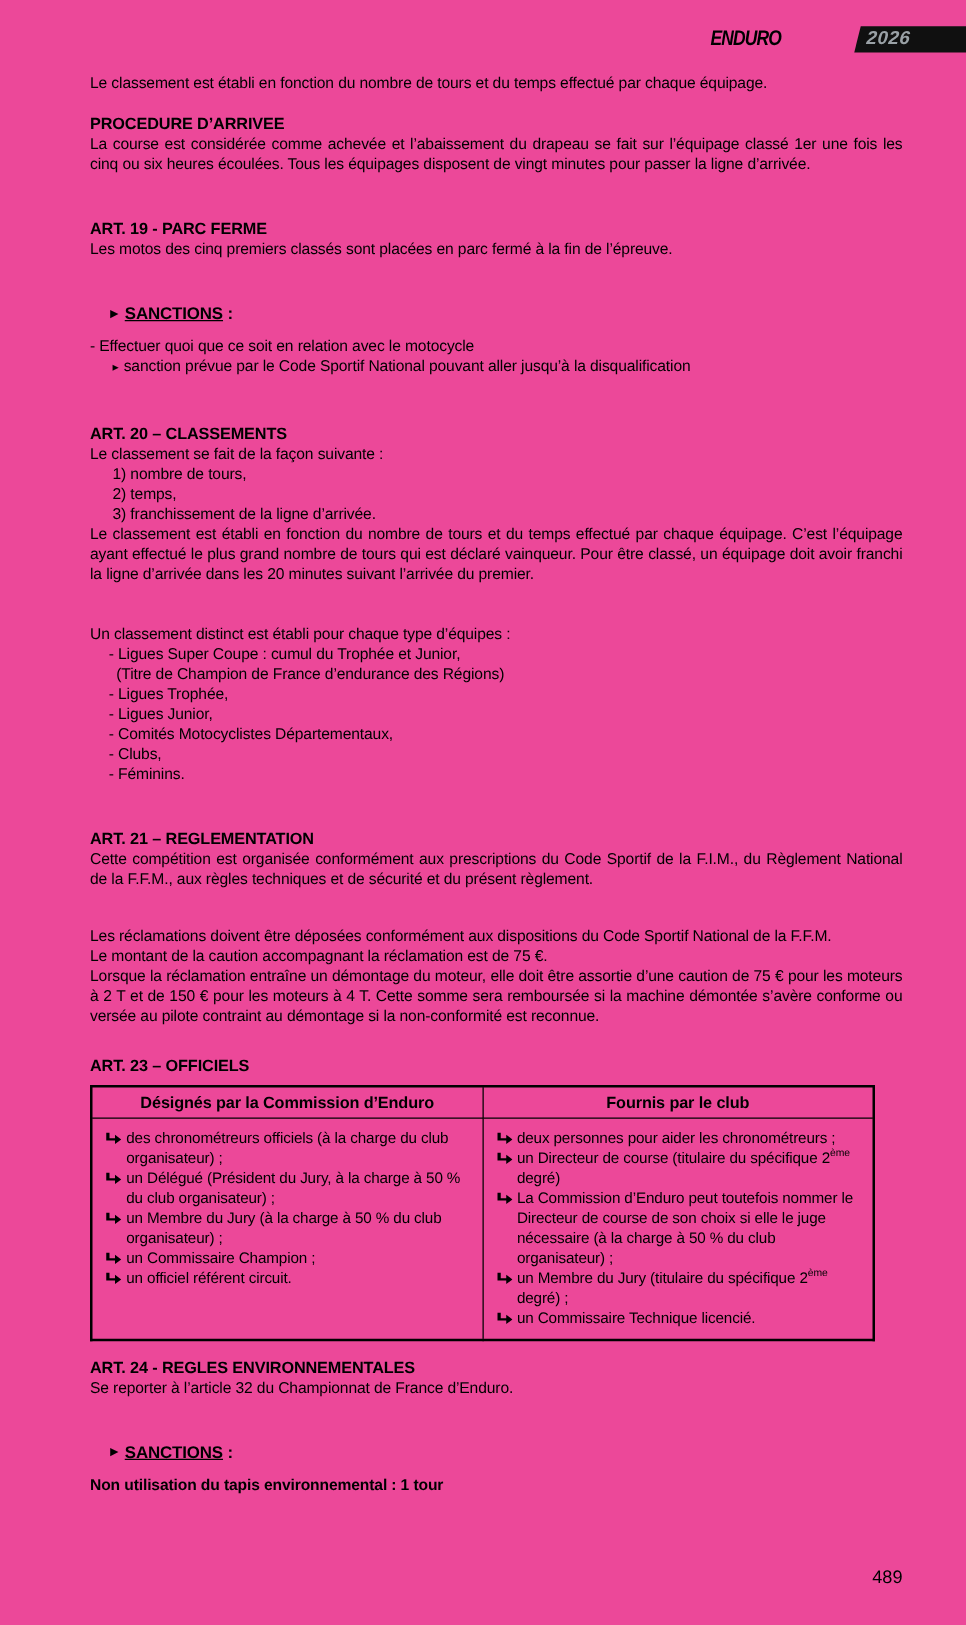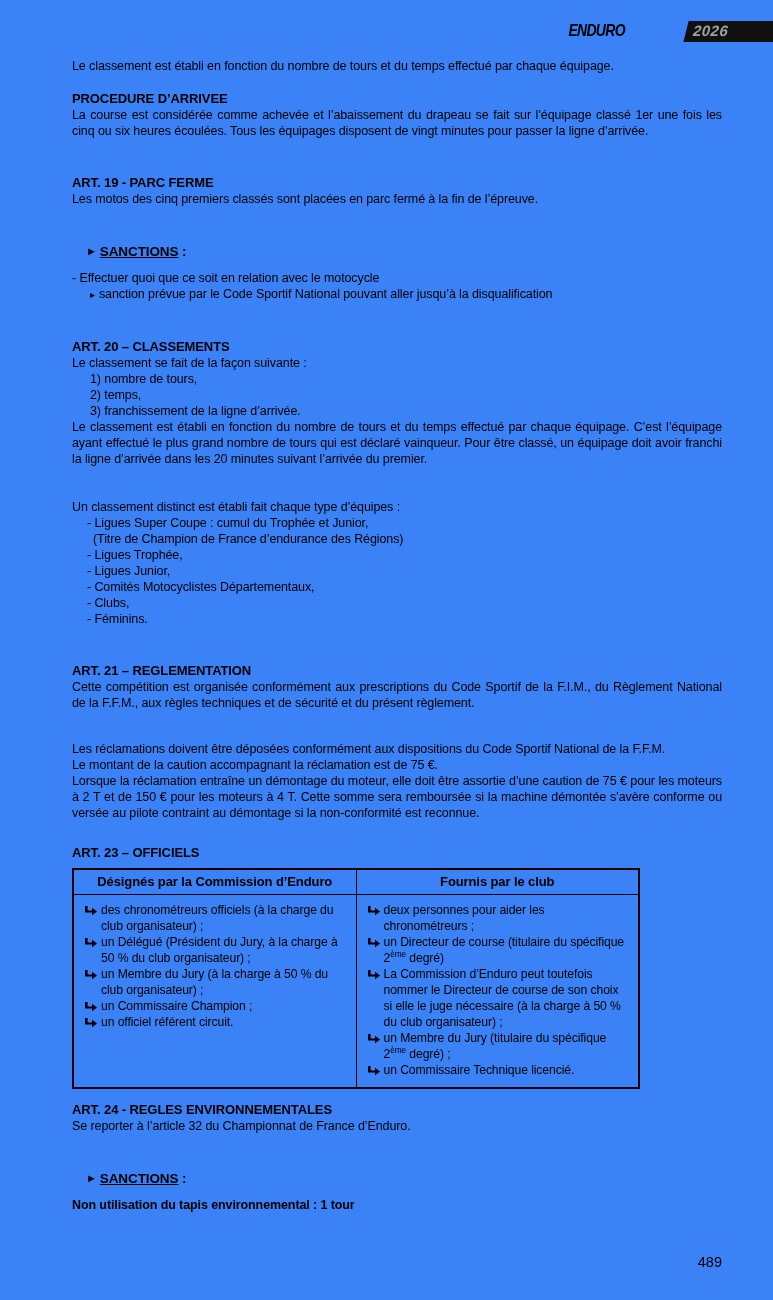--- a/index.html
+++ b/index.html
@@ -1,17 +1,17 @@
 <!DOCTYPE html>
 <html><head>
 <meta charset="utf-8">
 <style>
   html,body { margin:0; padding:0; background:#ffffff; }
   .page {
-    position:relative; width:773px; height:1300px; background:#3b82f6;
+    position:relative; width:773px; height:1300px; background:#ec4899;
     font-family:"Liberation Sans", sans-serif; font-size:12.5px; line-height:16px;
     color:#000; overflow:hidden; letter-spacing:-0.1px;
   }
   
   .hdr { position:absolute; top:21px; left:0; right:0; height:21px; }
   .brand {
     position:absolute; right:148px; top:2px; font-style:italic; font-weight:bold;
     font-size:17px; letter-spacing:-0.8px; transform:scaleX(0.82); transform-origin:right center;
     white-space:nowrap;
   }
@@ -32,21 +32,21 @@
   .ind1 { margin-left:15px; }
   .ind2 { margin-left:21px; }
   .ind-step { margin-left:18px; }
   .sanctions { margin-left:14px; font-weight:bold; font-size:13.5px; }
   .s-arrow { font-size:11px; margin-right:3px; vertical-align:1px; }
   .s-label { text-decoration:underline; }
   .subitem { margin-left:18px; }
   .sub-arrow { font-size:10px; margin-right:4px; }
   .penalty { font-weight:bold; }
   
-  table.officials { width:568px; border-collapse:collapse; margin-top:7px; table-layout:fixed; }
+  table.officials { width:628px; border-collapse:collapse; margin-top:7px; table-layout:fixed; }
   table.officials, table.officials th, table.officials td { border:1.5px solid #000; }
   table.officials { border-width:2.5px; }
   table.officials th { font-size:13px; font-weight:bold; text-align:center; padding:4px 4px; }
   table.officials td { vertical-align:top; padding:7px 8px 9px 10px; font-size:12.2px; line-height:16px; }
   td.c1 { width:266px; }
   .tbullet { position:relative; padding-left:17px; }
   .bgl { position:absolute; left:0; top:3.5px; }
   sup.sup { font-size:0.68em; line-height:0; vertical-align:super; }
   
   .pageno { position:absolute; top:1254px; right:51px; font-size:14.5px; letter-spacing:0; }
@@ -82,21 +82,21 @@
       </div>
     </section>
 
     <section class="mt22">
       <h2>ART. 20 – CLASSEMENTS</h2>
       <p>Le classement se fait de la façon suivante :</p>
       <div class="ind-step">1) nombre de tours,</div>
       <div class="ind-step">2) temps,</div>
       <div class="ind-step">3) franchissement de la ligne d’arrivée.</div>
       <p class="just">Le classement est établi en fonction du nombre de tours et du temps effectué par chaque équipage. C’est l’équipage ayant effectué le plus grand nombre de tours qui est déclaré vainqueur. Pour être classé, un équipage doit avoir franchi la ligne d’arrivée dans les 20 minutes suivant l’arrivée du premier.</p>
-      <p class="mt32">Un classement distinct est établi fait chaque type d’équipes :</p>
+      <p class="mt32">Un classement distinct est établi pour chaque type d’équipes :</p>
       <div class="ind1">- Ligues Super Coupe : cumul du Trophée et Junior,</div>
       <div class="ind2">(Titre de Champion de France d’endurance des Régions)</div>
       <div class="ind1">- Ligues Trophée,</div>
       <div class="ind1">- Ligues Junior,</div>
       <div class="ind1">- Comités Motocyclistes Départementaux,</div>
       <div class="ind1">- Clubs,</div>
       <div class="ind1">- Féminins.</div>
     </section>
 
     <section class="mt22">

